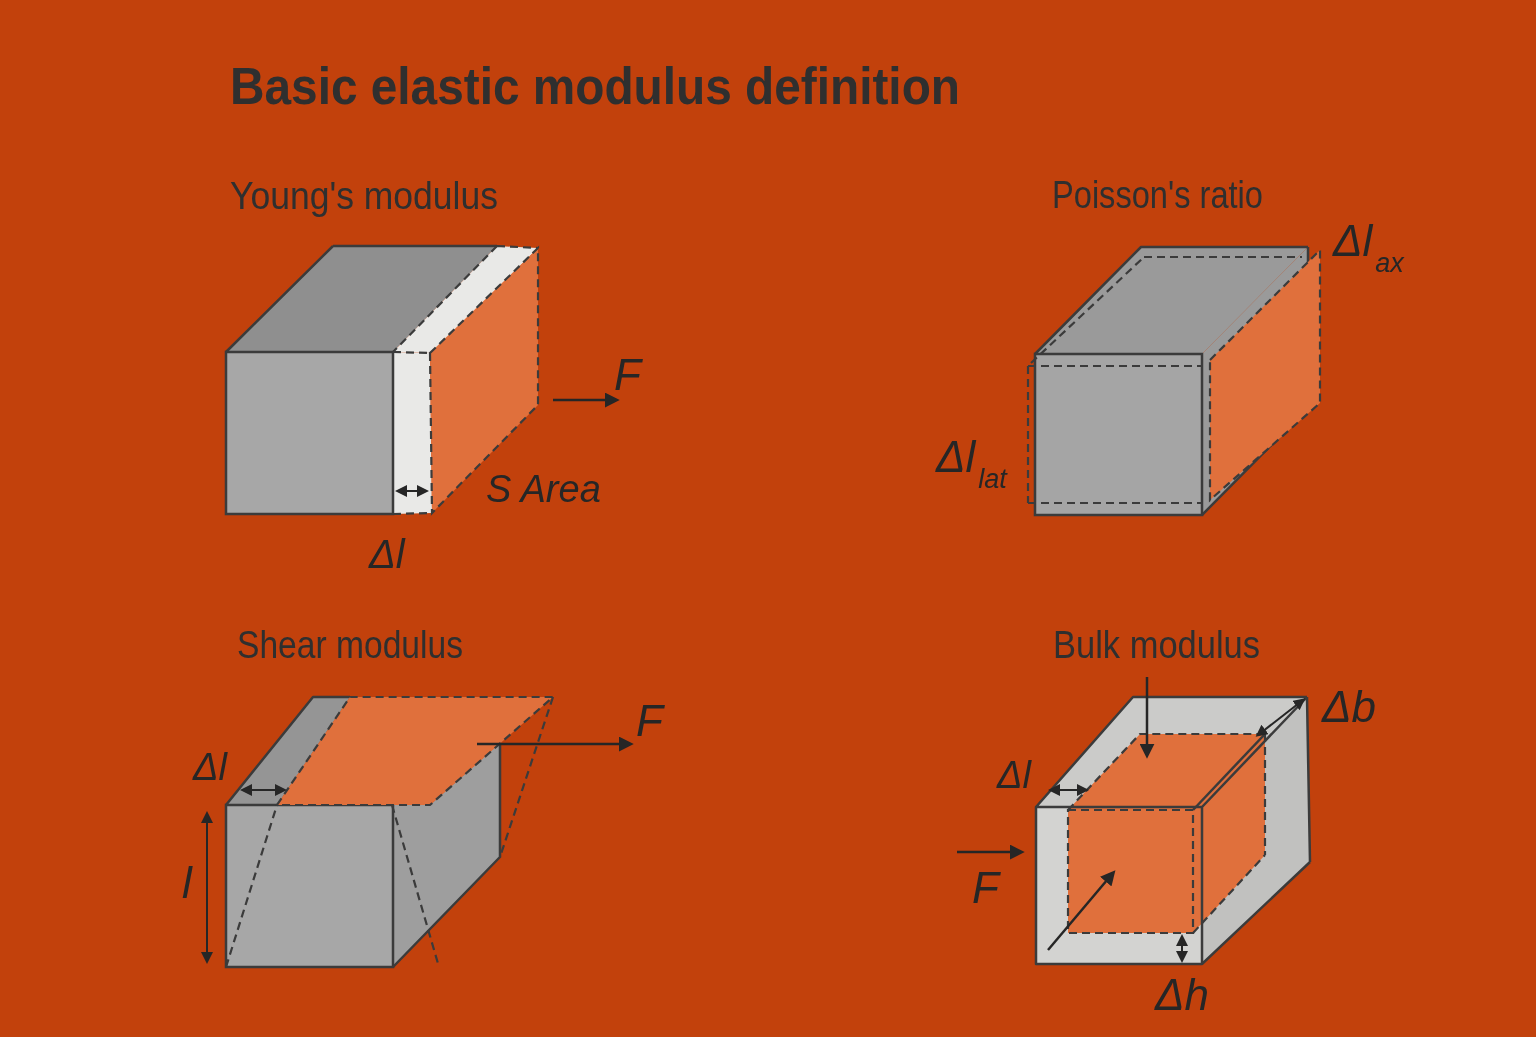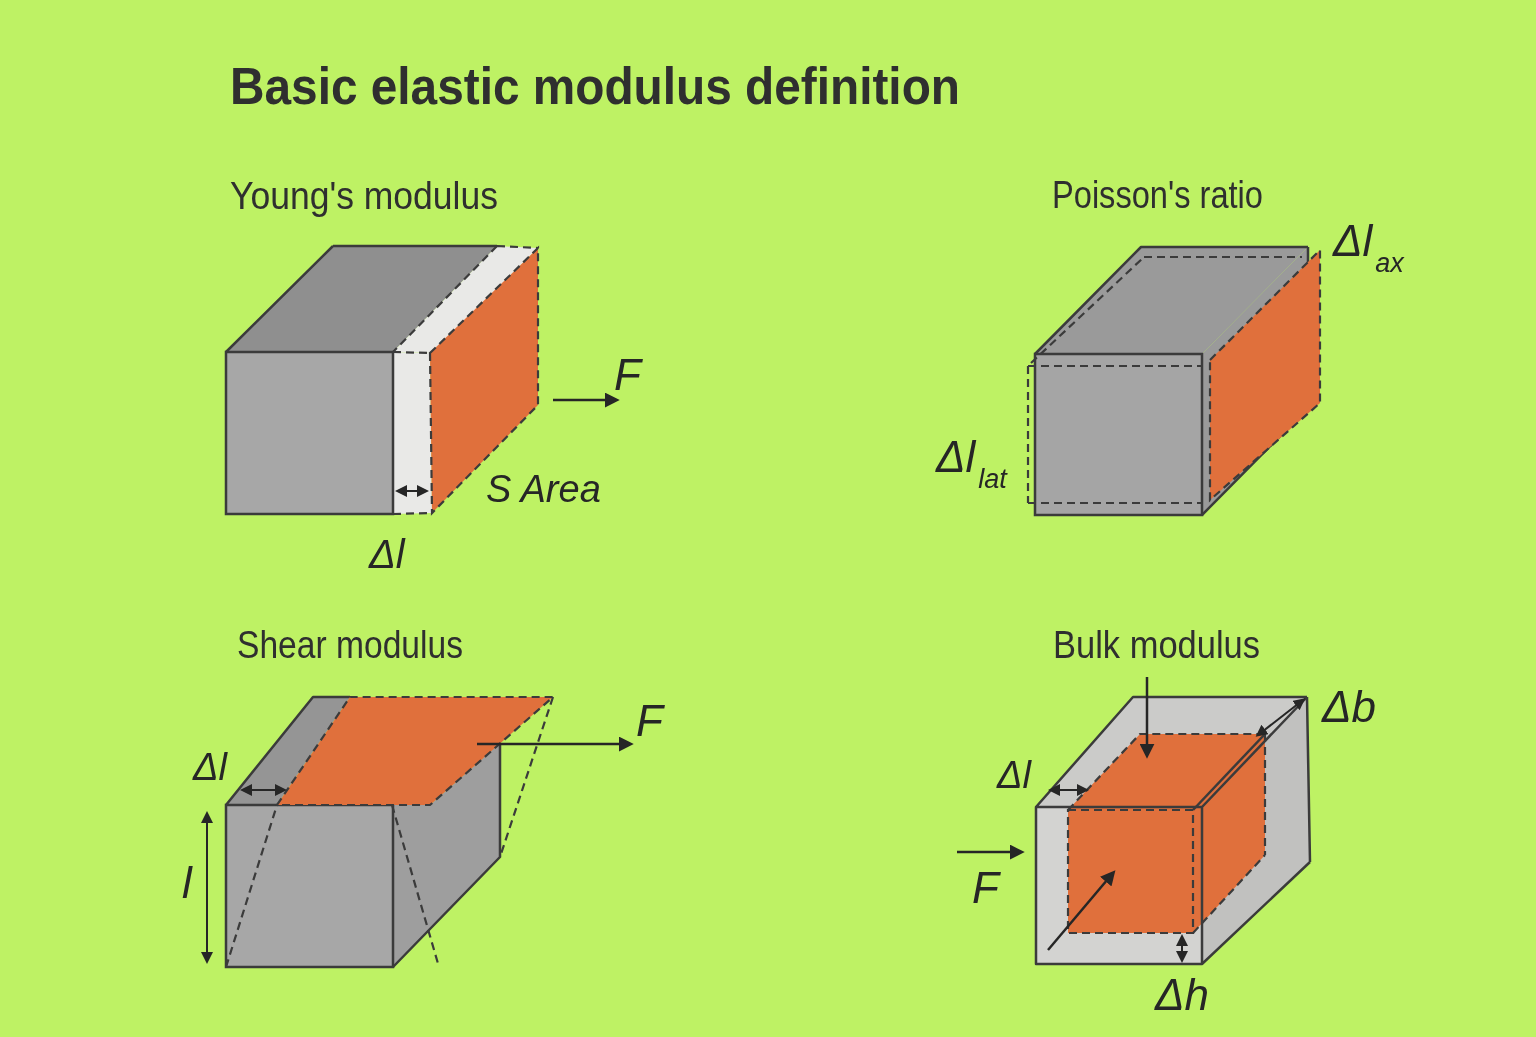--- a/index.html
+++ b/index.html
@@ -2,21 +2,21 @@
 <html><head>
 <meta charset="utf-8">
 <style>
   html,body{margin:0;padding:0;}
   body{
     width:1536px;height:1037px;
     background:#dcdcda;
     font-family:"Liberation Sans",sans-serif;
     overflow:hidden;
   }
-  #canvas{position:relative;width:1536px;height:1037px;background:#bef264;text-align:right;}
+  #canvas{position:relative;width:1536px;height:1037px;background:#c2410c;text-align:right;}
   svg{position:absolute;left:0;top:0;}
   text{fill:#2d2d2d;}
   .panel-title{font-size:38px;font-weight:500;fill:#2f2f2f;}
   .main-title{font-size:52px;font-weight:bold;fill:#2f2f2f;}
   .lbl{font-style:italic;fill:#262626;}
   .solid-edge{fill:none;stroke:#3b3b3b;stroke-width:2.5;stroke-linejoin:round;}
   .dashed-edge{fill:none;stroke:#3b3b3b;stroke-width:2.2;stroke-dasharray:8 5;stroke-linejoin:round;}
   .arrow{fill:none;stroke:#262626;stroke-width:2.5;}
   .arrow-sm{fill:none;stroke:#262626;stroke-width:2;}
 </style>

